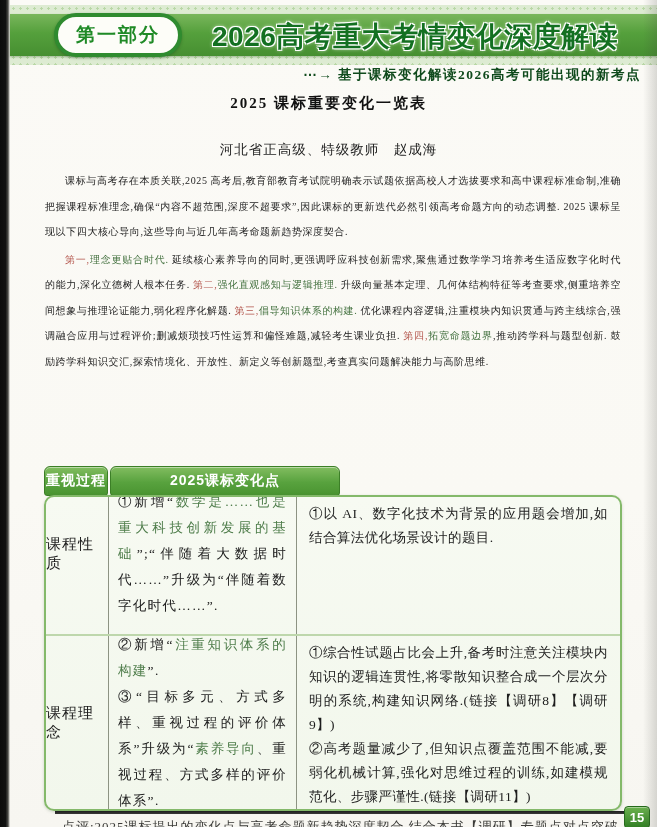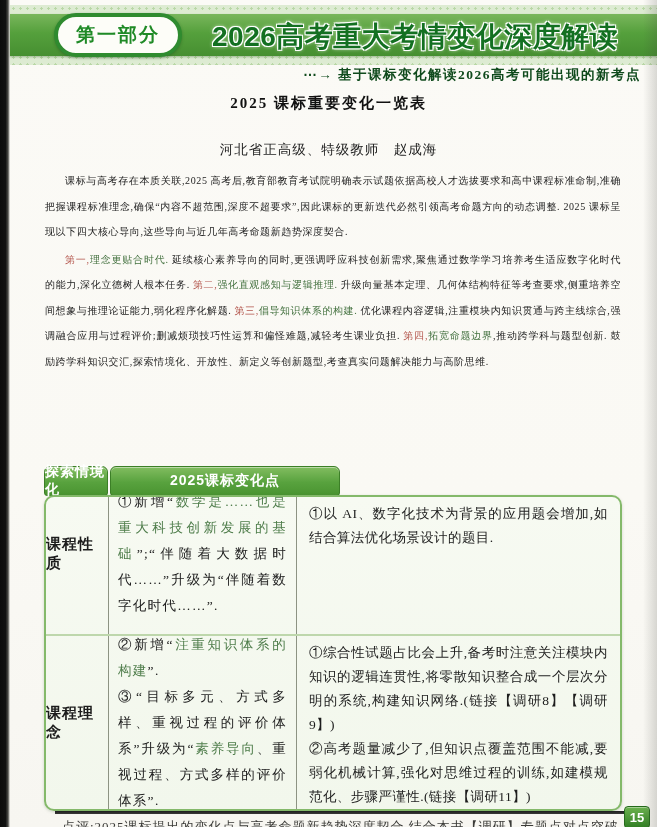--- a/index.html
+++ b/index.html
@@ -61,21 +61,21 @@
   .tbl-body{position:absolute;left:44px;top:495px;width:574px;height:312px;
     border:2px solid #84b96a;border-radius:10px;
     background:linear-gradient(180deg,#f7faf2,#f2f7ec);
     box-shadow:0 1px 3px rgba(80,110,70,.25);overflow:hidden;}
   .vline{position:absolute;top:0;bottom:0;width:1px;background:#8d9383;}
   .vline1{left:62px;} .vline2{left:250px;}
   .hline{position:absolute;left:0;right:0;top:137px;height:2px;background:#bed7ac;}
   .cell{position:absolute;box-sizing:border-box;}
   .cell-type{left:0;width:62px;display:flex;align-items:center;justify-content:center;
     font-family:"Liberation Sans","DejaVu Sans",sans-serif;
-    font-size:15px;font-weight:700;color:#1c1c1c;letter-spacing:1px;}
+    font-size:15px;font-weight:400;color:#1c1c1c;letter-spacing:1px;}
   .r1{top:0;height:114px;} .r2{top:139px;height:173px;}
   .cell-change{left:63px;width:187px;padding:6px 9px;display:flex;flex-direction:column;justify-content:center;}
   .cell-analysis{left:251px;width:323px;padding:5px 12px;}
   .cell-change p{margin:0;font-size:13.5px;line-height:26px;letter-spacing:1.3px;
     text-align:justify;text-justify:inter-character;color:#1d1d1d;}
   .cell-analysis p{margin:0;font-size:13.5px;line-height:24px;letter-spacing:.4px;
     text-align:justify;text-justify:inter-character;color:#1d1d1d;}
   .grn{color:#4f7d4b;}
   
   .foot-rule{position:absolute;left:55px;top:811px;width:586px;height:3px;
@@ -108,21 +108,21 @@
   <div class="author">河北省正高级、特级教师　赵成海</div>
 
   <div class="paras">
     <p class="para indent">课标与高考存在本质关联,2025 高考后,教育部教育考试院明确表示试题依据高校人才选拔要求和高中课程标准命制,准确把握课程标准理念,确保“内容不超范围,深度不超要求”,因此课标的更新迭代必然引领高考命题方向的动态调整. 2025 课标呈现以下四大核心导向,这些导向与近几年高考命题新趋势深度契合.</p>
     <p class="para indent">
       <span class="ord">第一,</span><span class="key">理念更贴合时代.</span><span> 延续核心素养导向的同时,更强调呼应科技创新需求,聚焦通过数学学习培养考生适应数字化时代的能力,深化立德树人根本任务. </span><span class="ord">第二,</span><span class="key">强化直观感知与逻辑推理.</span><span> 升级向量基本定理、几何体结构特征等考查要求,侧重培养空间想象与推理论证能力,弱化程序化解题. </span><span class="ord">第三,</span><span class="key">倡导知识体系的构建.</span><span> 优化课程内容逻辑,注重模块内知识贯通与跨主线综合,强调融合应用与过程评价;删减烦琐技巧性运算和偏怪难题,减轻考生课业负担. </span><span class="ord">第四,</span><span class="key">拓宽命题边界</span><span>,推动跨学科与题型创新. 鼓励跨学科知识交汇,探索情境化、开放性、新定义等创新题型,考查真实问题解决能力与高阶思维.</span>
     </p>
   </div>
 
   <div class="tbl-head">
-    <div class="tab tab1">探索情境化</div>
+    <div class="tab tab1">重视过程</div>
     <div class="tab tab2">2025课标变化点</div>
   </div>
 
   <div class="tbl-body">
     <div class="vline vline1"></div>
     <div class="vline vline2"></div>
     <div class="hline"></div>
 
     <div class="cell cell-type r1">课程性质</div>
     <div class="cell cell-change r1">

